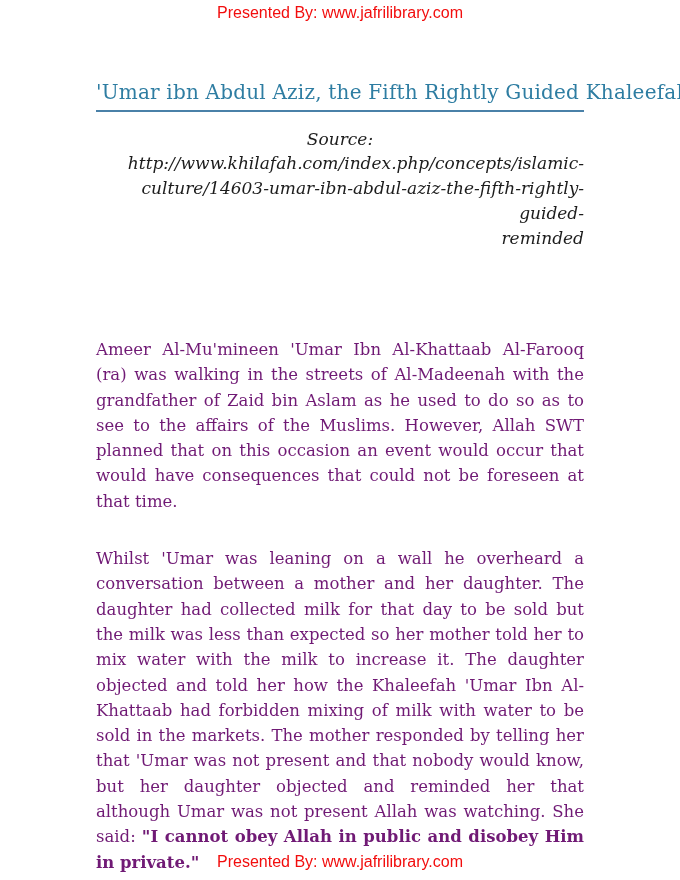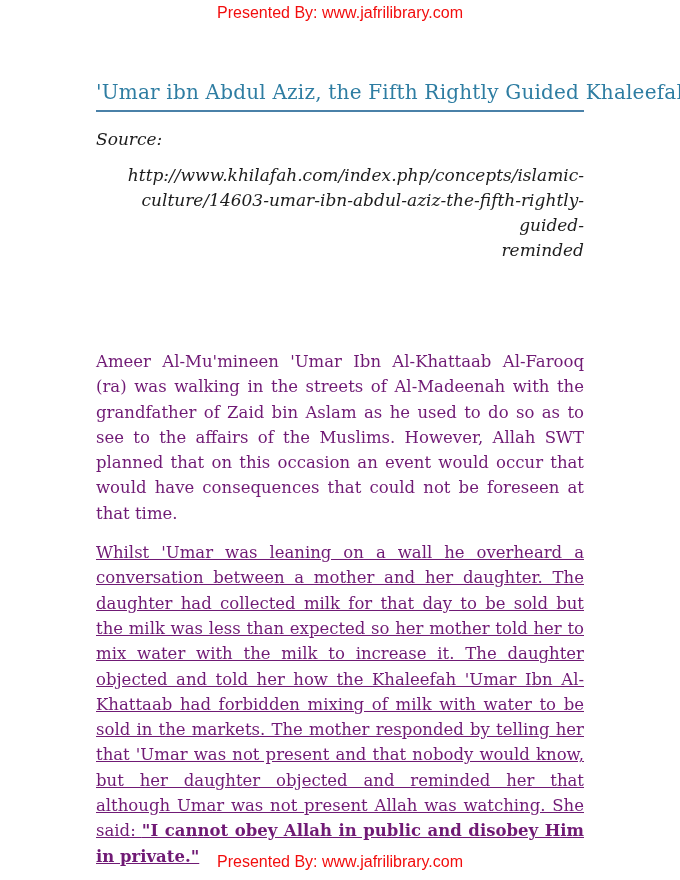--- a/index.html
+++ b/index.html
@@ -44,45 +44,44 @@
     white-space: nowrap;
   }
   .title-rule {
     margin: 7px 0 0 0;
     border: none;
     border-top: 2px solid #4a81a8;
     width: 100%;
   }
   .source-label {
     margin-top: 15px;
-    text-align: left;
+    text-align: center;
     font-style: italic;
     font-size: 17px;
     line-height: 24px;
     color: #1c1c1c;
   }
   .source-url {
-    margin-top: 12px;
     text-align: right;
     font-style: italic;
     font-size: 17px;
     line-height: 25px;
     color: #1c1c1c;
     text-decoration: none;
     display: block;
   }
   p.body-para {
     margin: 0;
     text-align: justify;
     font-size: 16.5px;
     line-height: 25.3px;
     color: #701a75;
   }
   p.body-para.first { margin-top: 86px; }
-  p.body-para.second { margin-top: 14px; text-decoration: underline; }
+  p.body-para.second { margin-top: 32px; }
   p.body-para b { font-weight: bold; }
 </style>
 </head>
 <body>
 
 <div class="page">
 
   <div class="banner top">Presented By: www.jafrilibrary.com</div>
 
   <div class="content">

